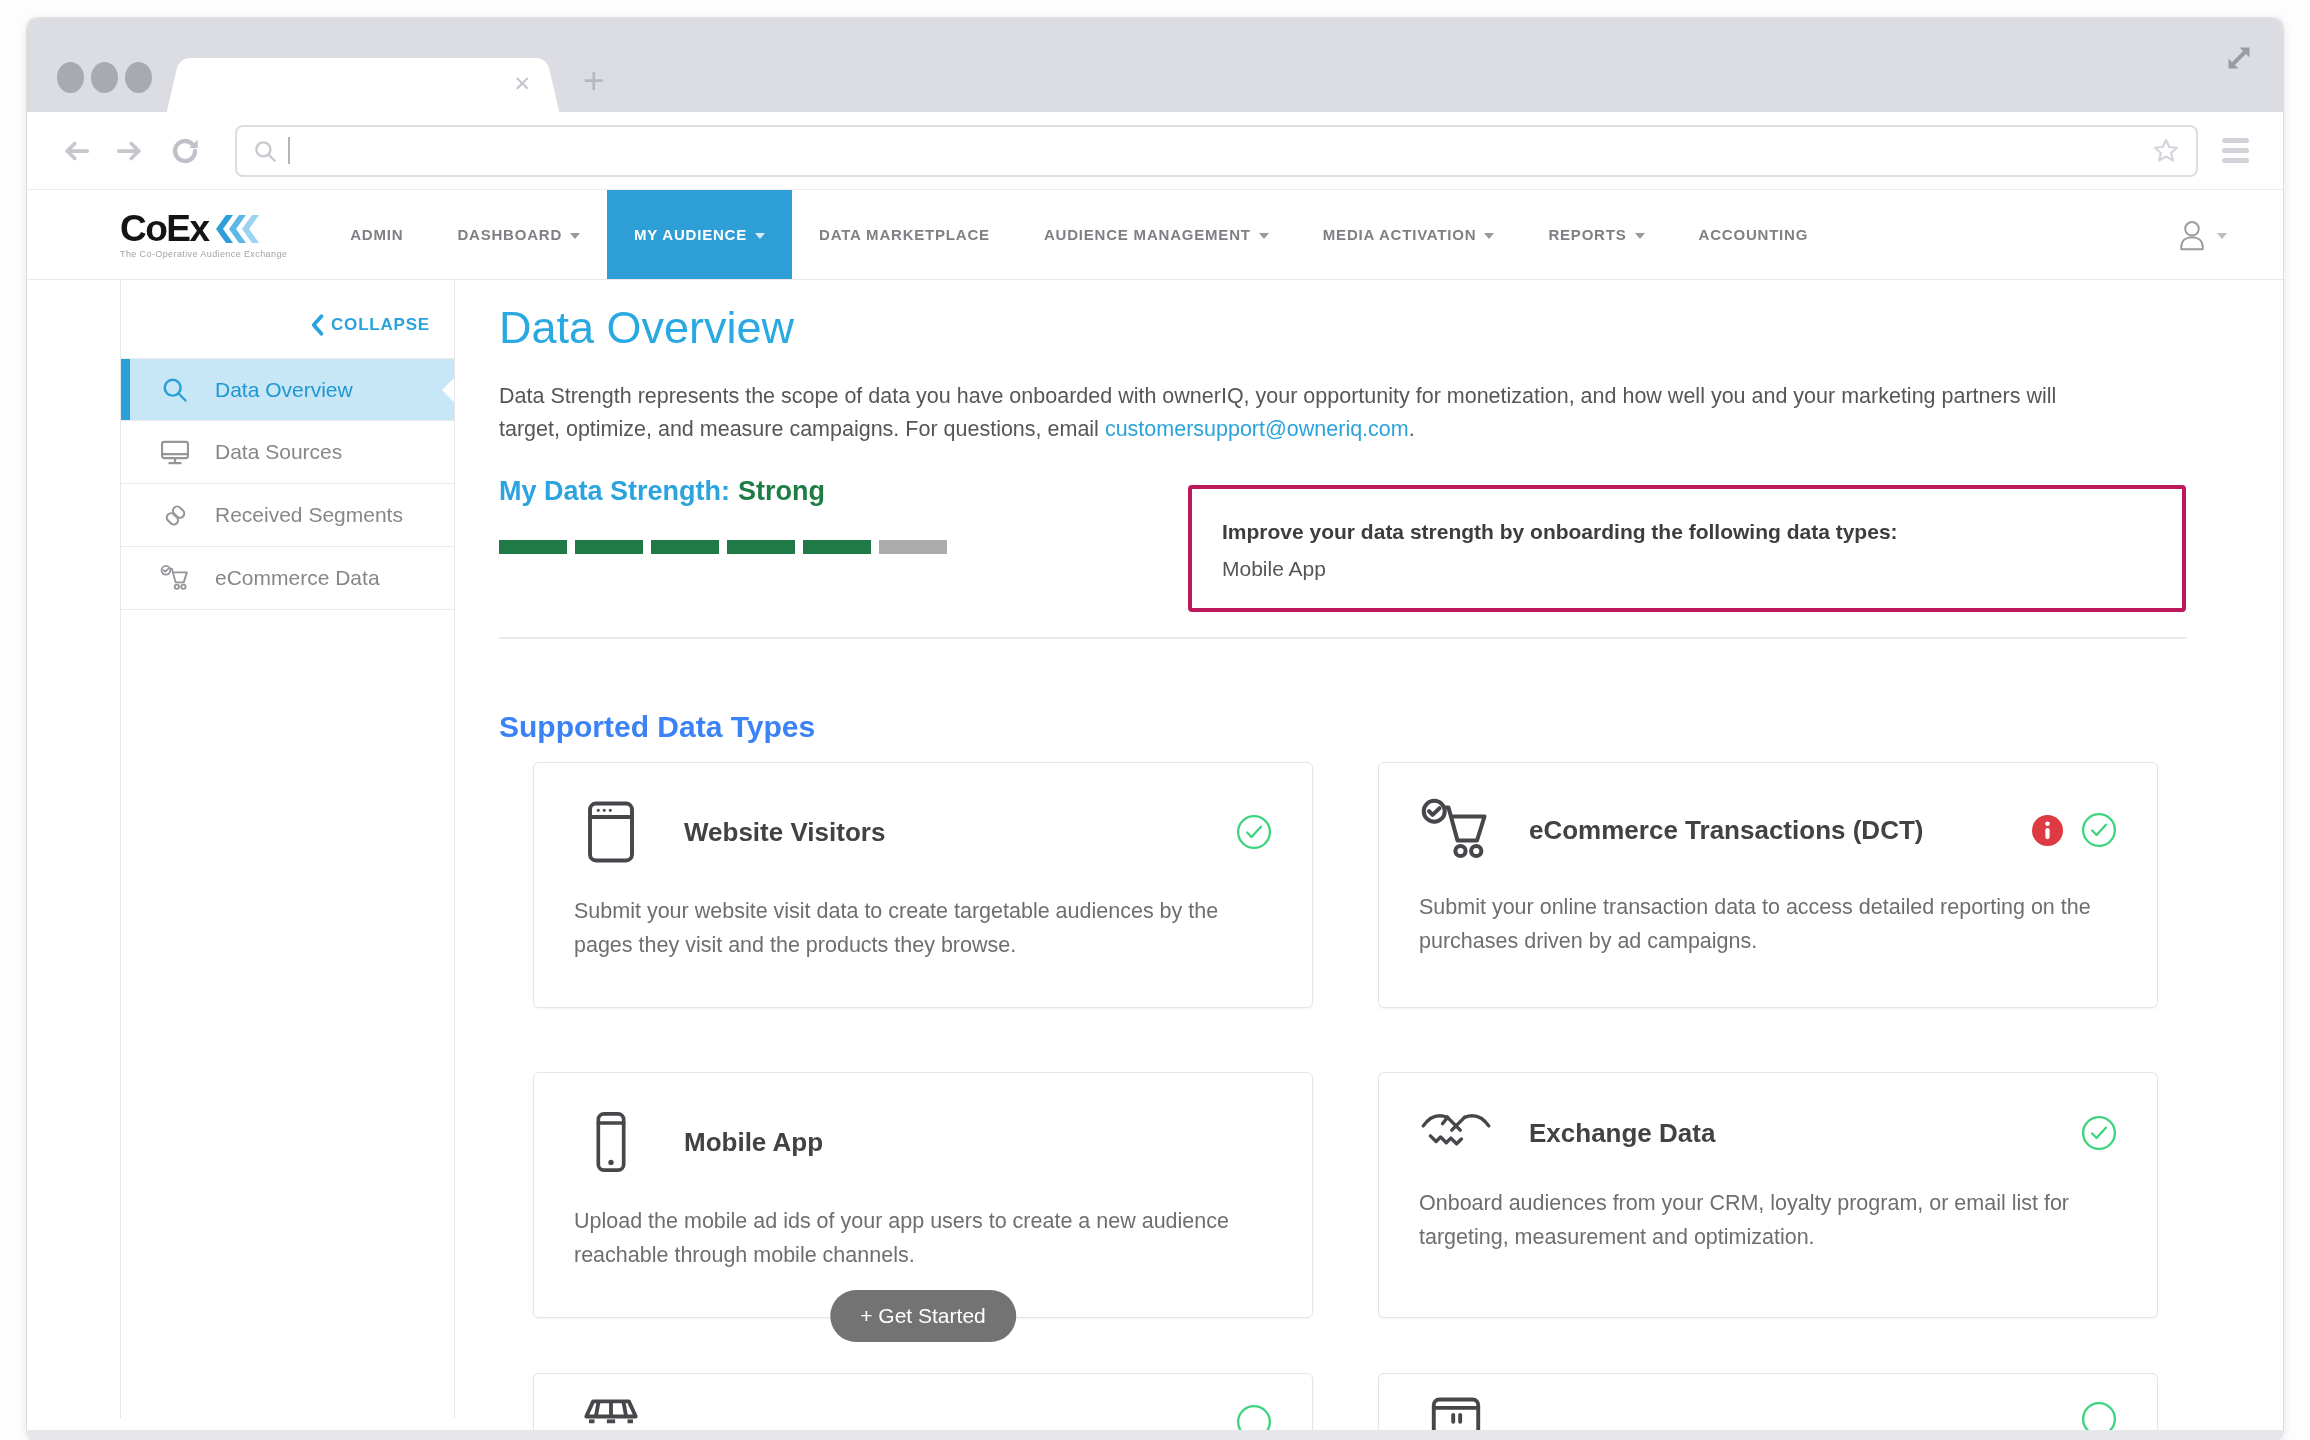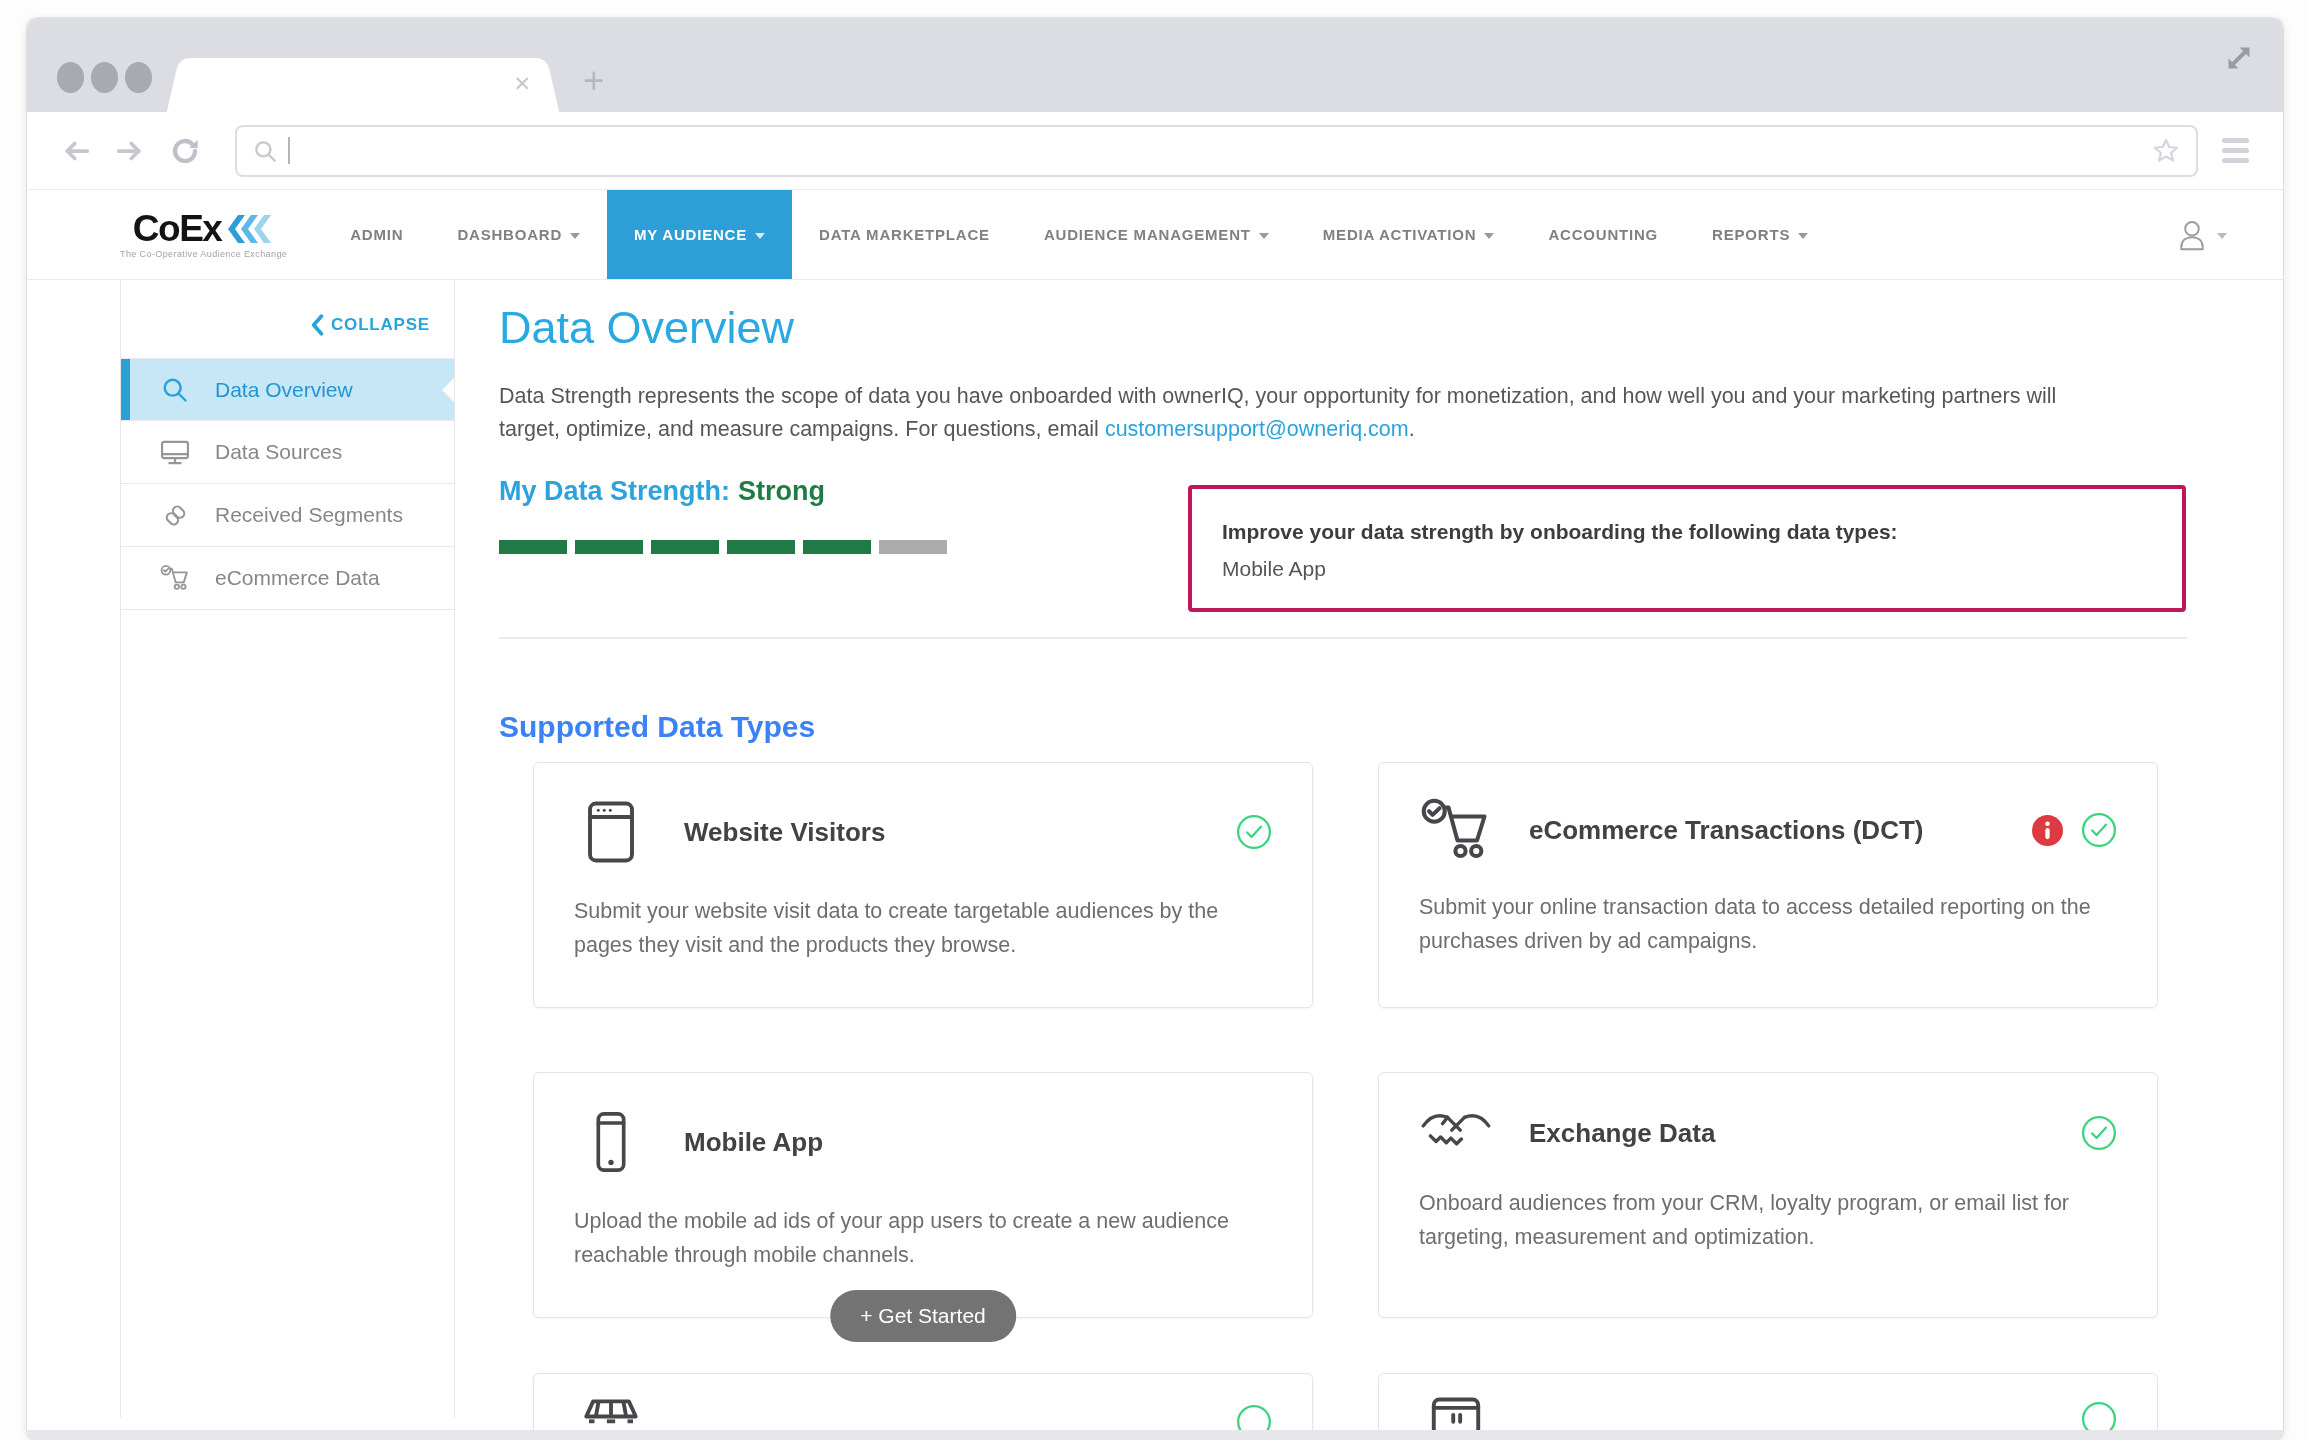--- a/index.html
+++ b/index.html
@@ -27,21 +27,21 @@
             align-items:center; padding:0 15px; }
   .caret-line { width:2px; height:27px; background:#b4b4bc; margin-left:10px; }
   .urlbar .spacer { flex:1; }
   .hamburger { margin-left:24px; display:flex; flex-direction:column; gap:5px; }
   .hamburger span { display:block; width:27px; height:5px; border-radius:3px; background:#d2d2d9; }
 
   
   .appnav { position:absolute; top:172px; left:0; right:0; height:90px; background:#fff; display:flex;
             align-items:stretch; padding-left:93px; border-bottom:1px solid #e9e9ec; }
   .logo-block { display:flex; flex-direction:column; justify-content:center; margin-right:36px; }
-  .logo-row { display:flex; align-items:center;justify-content:center; }
+  .logo-row { display:flex; align-items:center; }
   .logo-text { font-size:37px; font-weight:bold; color:#141414; letter-spacing:-1.5px; line-height:1; }
   .logo-tagline { font-size:9px; color:#a2a2a8; margin-top:2px; letter-spacing:.4px; }
   .nav-item { display:flex; align-items:center; gap:8px; padding:0 27px; font-size:15px; font-weight:bold;
               letter-spacing:.8px; color:#7f7f84; cursor:default; }
   .nav-item.active { background:#2e9fd6; color:#fff; }
   .dd-caret { width:0; height:0; border-left:5px solid transparent; border-right:5px solid transparent;
               border-top:6px solid currentColor; opacity:.8; margin-top:2px; }
   .user-menu { margin-left:auto; margin-right:56px; display:flex; align-items:center; gap:9px; }
 
   
@@ -191,25 +191,25 @@
       </div>
     <div class="nav-item">
         <span>AUDIENCE MANAGEMENT</span>
         <span class="dd-caret"></span>
       </div>
     <div class="nav-item">
         <span>MEDIA ACTIVATION</span>
         <span class="dd-caret"></span>
       </div>
     <div class="nav-item">
-        <span>ACCOUNTING</span>
-      </div>
-    <div class="nav-item">
         <span>REPORTS</span>
         <span class="dd-caret"></span>
+      </div>
+    <div class="nav-item">
+        <span>ACCOUNTING</span>
       </div>
     <div class="user-menu">
       <svg width="32" height="34" viewBox="0 0 28 30" fill="none" stroke="#9a9aa0" stroke-width="1.7" stroke-linejoin="round">
         <circle cx="14" cy="9.5" r="6"></circle>
         <path d="M4.5 27.5 h19 v-1.5 c0-6.5-4.5-9-9.5-9 s-9.5 2.5-9.5 9 Z"></path>
       </svg>
       <span class="dd-caret" style="color:#a9a9af"></span>
     </div>
   </div>
 

